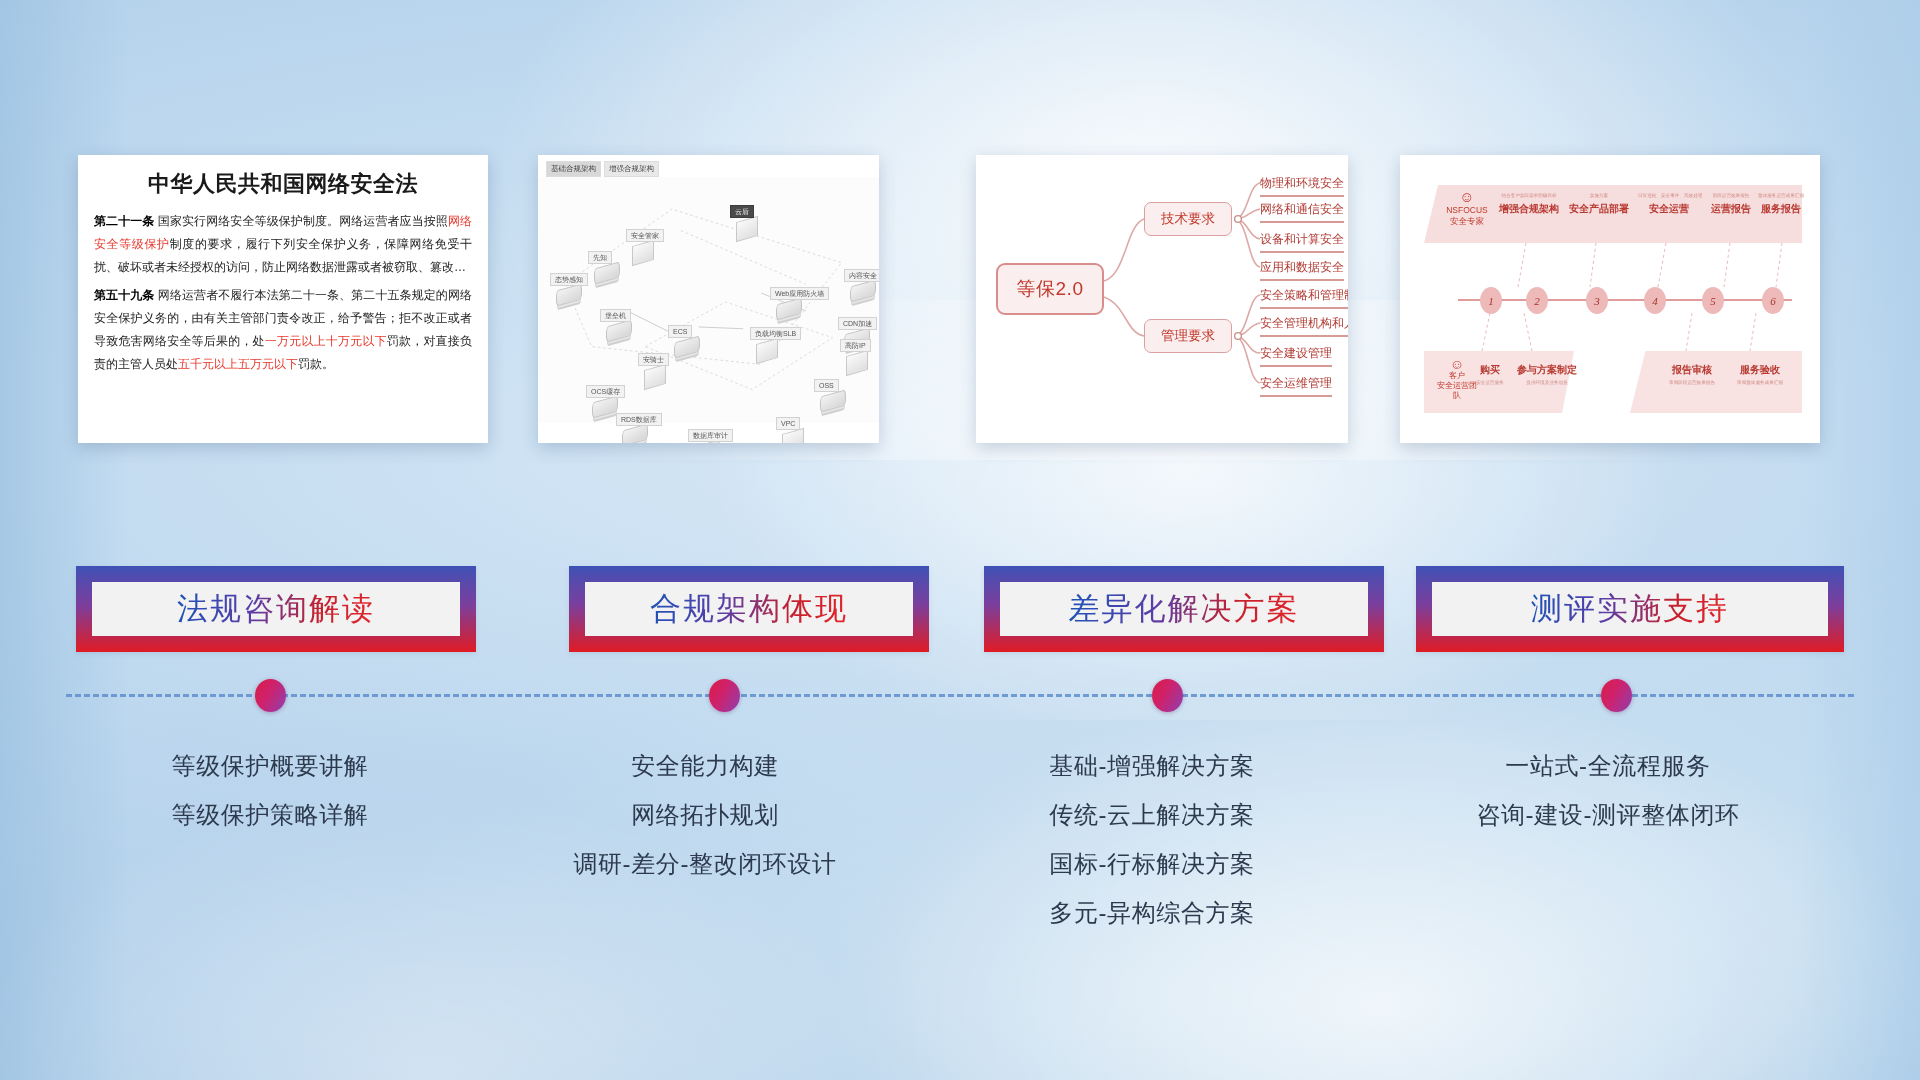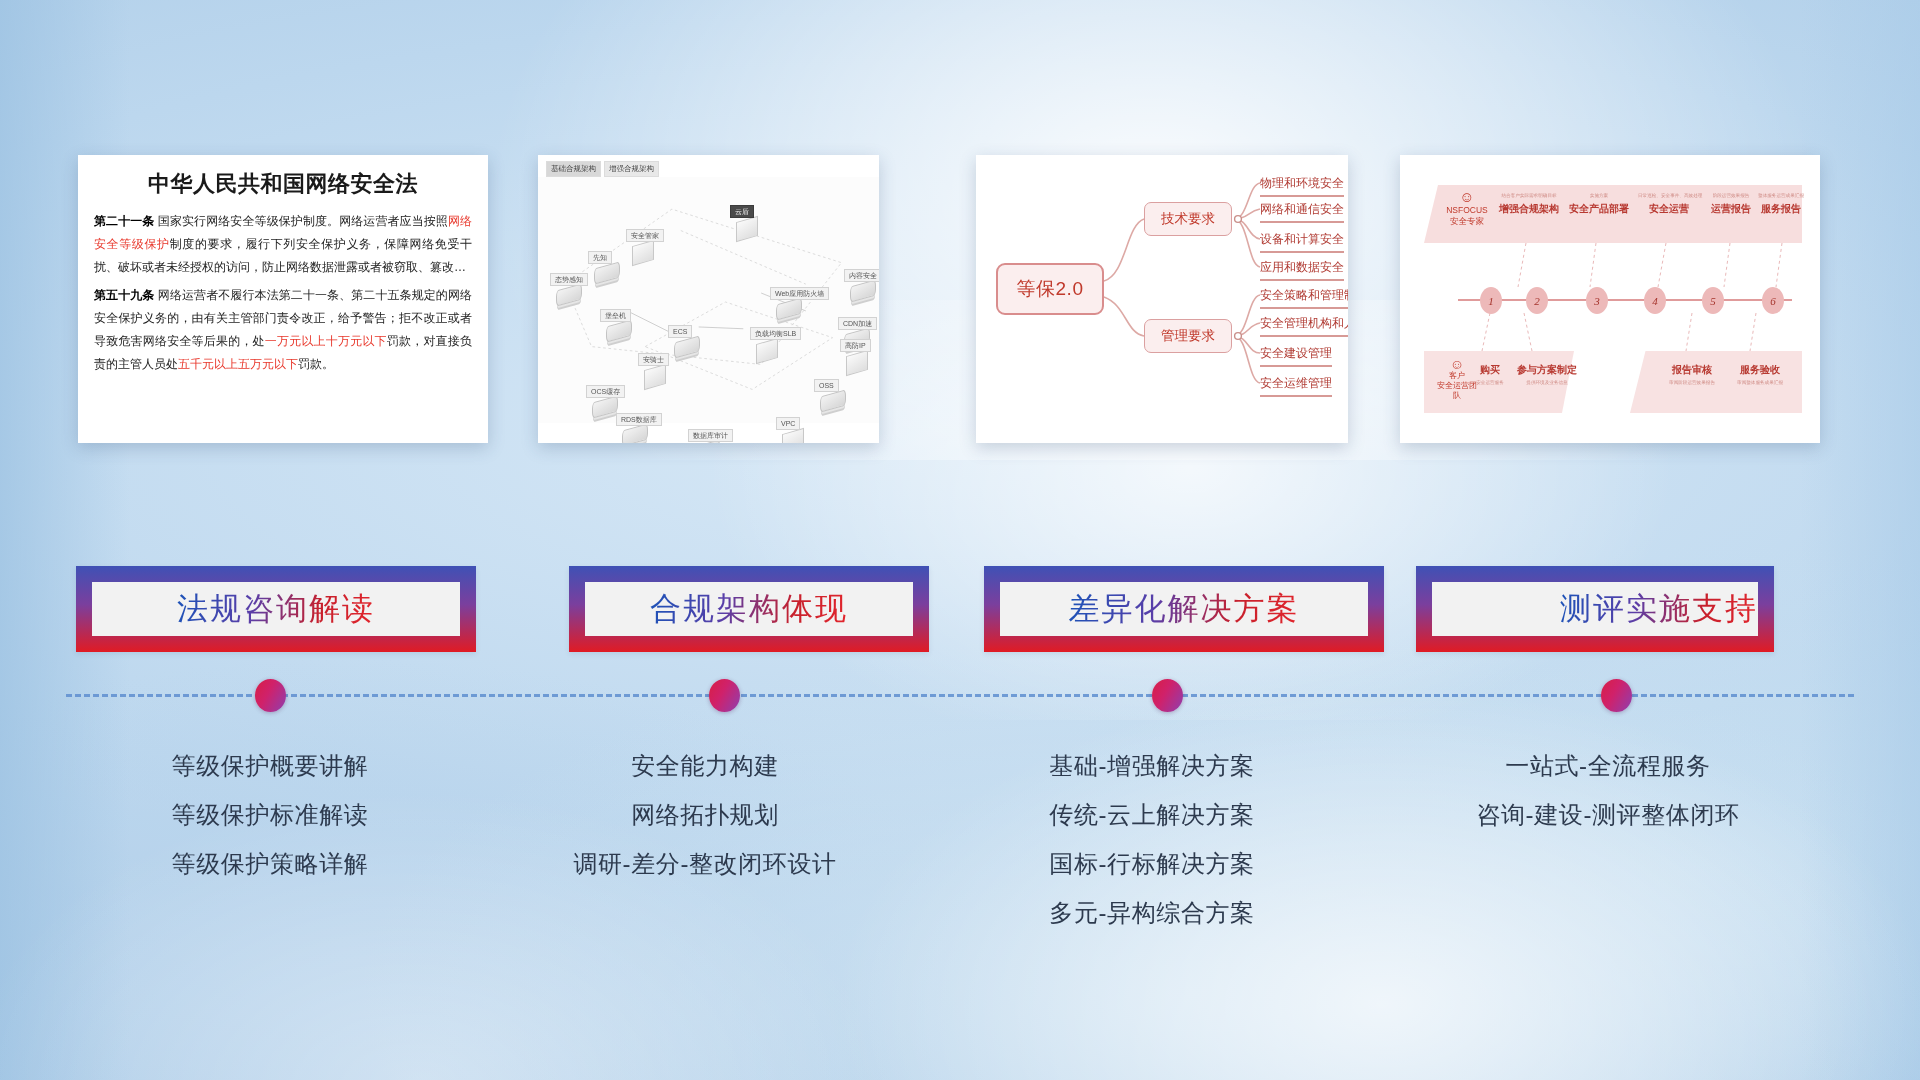--- a/index.html
+++ b/index.html
@@ -181,21 +181,21 @@
   }
   .hbox span {
     font-size:31px; font-weight:500; letter-spacing:2px;
     background:linear-gradient(100deg,#1b53b8 0%, #5a3ea8 38%, #c8202c 72%, #e3262d 100%);
     -webkit-background-clip:text; background-clip:text;
     color:transparent; -webkit-text-fill-color:transparent;
   }
   #hbox-1 { left:76px;   width:400px; }
   #hbox-2 { left:530px;  width:360px;margin-left:39px; }
   #hbox-3 { left:984px;  width:400px; }
-  #hbox-4 { left:1416px; width:358px;justify-content:flex-end; }
+  #hbox-4 { left:1416px; width:428px; }
 
   
   #timeline { position:absolute; left:0; top:0; width:1920px; }
   .tl-line {
     position:absolute; left:66px; top:694px; width:1788px; height:0;
     border-top:3px dashed #5f8fd0;
     opacity:.85;
   }
   .tl-dot {
     position:absolute; top:679px; width:31px; height:33px; border-radius:50%;
@@ -437,21 +437,20 @@
   <div class="tl-line"></div>
   <div class="tl-dot" id="tl-dot-1"></div>
   <div class="tl-dot" id="tl-dot-2"></div>
   <div class="tl-dot" id="tl-dot-3"></div>
   <div class="tl-dot" id="tl-dot-4"></div>
 </div>
 
 <div id="columns">
   <div class="col" id="col-1">
     <div class="item">等级保护概要讲解</div>
-    <div class="item">等级保护标准解读</div>
     <div class="item">等级保护策略详解</div>
   </div>
   <div class="col" id="col-2">
     <div class="item">安全能力构建</div>
     <div class="item">网络拓扑规划</div>
     <div class="item">调研-差分-整改闭环设计</div>
   </div>
   <div class="col" id="col-3">
     <div class="item">基础-增强解决方案</div>
     <div class="item">传统-云上解决方案</div>

